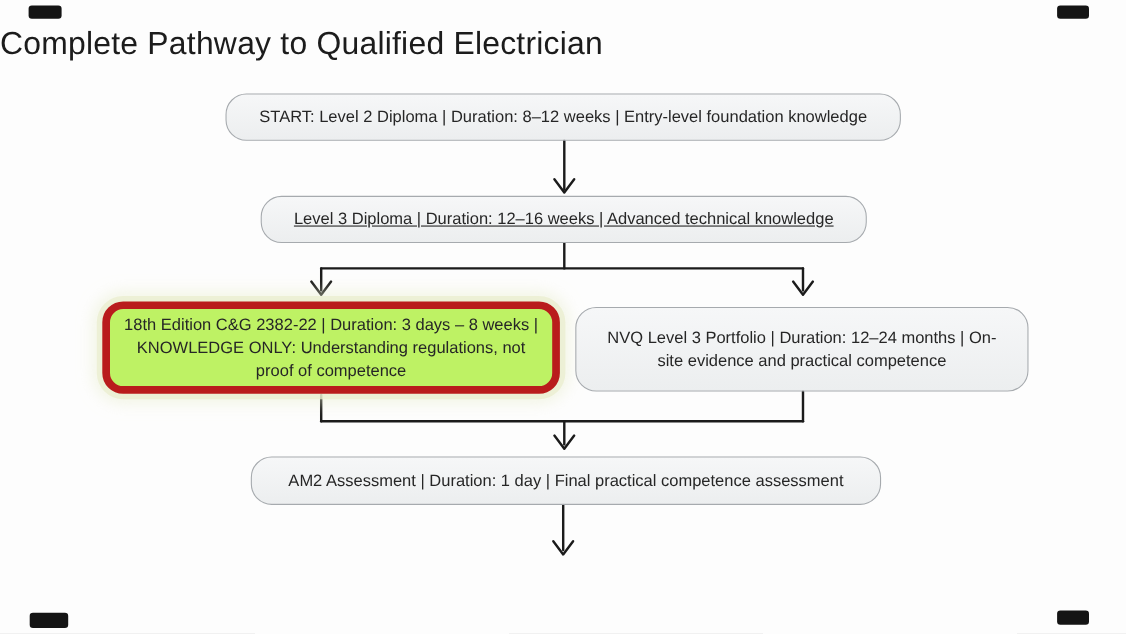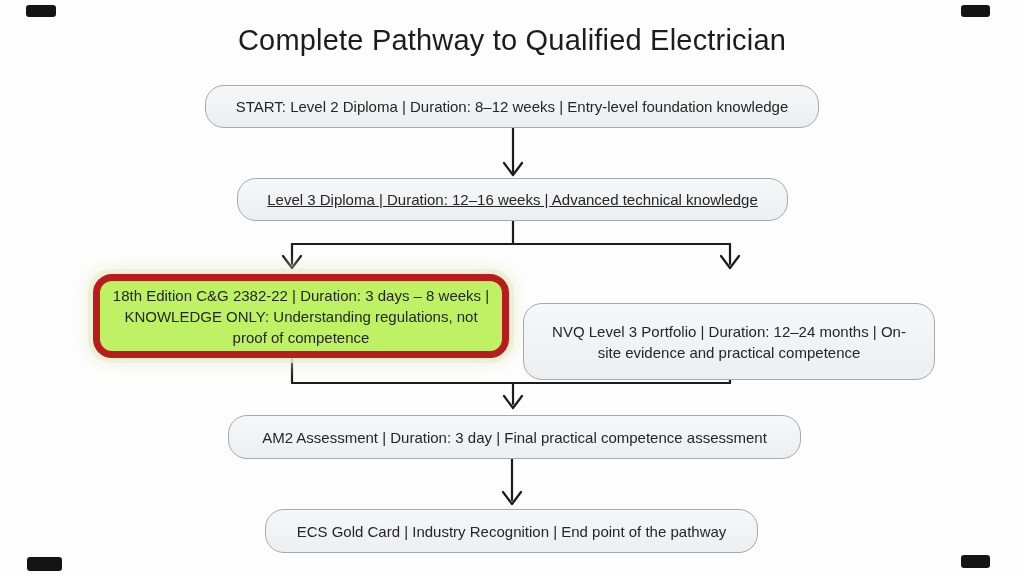--- a/index.html
+++ b/index.html
@@ -5,21 +5,21 @@
   html,body{margin:0;padding:0;background:#e8e8e8;}
   #stage{
     position:relative;
     width:1024px;height:576px;
     background:#fdfdfd;
     overflow:hidden;
     font-family:"Liberation Sans","DejaVu Sans",sans-serif;
   }
   .title{
     position:absolute;top:24px;left:0;width:1024px;
-    text-align:center;
+    text-align:left;
     font-size:29px;
     font-weight:500;
     letter-spacing:.2px;
     color:#1c1c1c;
   }
   .node{
     position:absolute;
     box-sizing:border-box;
     display:flex;align-items:center;justify-content:center;
     text-align:center;
@@ -34,21 +34,21 @@
   }
   .node.single{white-space:nowrap;}
   .node.highlight{
     background:#bef264;
     border:7px solid #b91c1c;
     box-shadow:0 0 0 5px rgba(233,238,207,.75), 0 0 14px 8px rgba(233,238,207,.55);
   }
   #n-start {left:205px;top:85px;width:614px;height:43px;text-align:center;}
   #n-level3{left:237px;top:178px;width:551px;height:43px;text-decoration:underline;}
   #n-18th  {left:93px;top:274px;width:416px;height:84px;padding:4px 12px;}
-  #n-nvq   {left:523px;top:279px;width:412px;height:77px;margin-top:24px;}
+  #n-nvq   {left:523px;top:279px;width:412px;height:77px;}
   #n-am2   {left:228px;top:415px;width:573px;height:44px;}
   #n-ecs   {left:265px;top:509px;width:493px;height:44px;}
   svg.connectors{
     position:absolute;left:0;top:0;
     pointer-events:none;
   }
   svg.connectors path{
     stroke:#1b1b1b;stroke-width:2.2;fill:none;
     stroke-linecap:round;stroke-linejoin:round;
   }
@@ -114,20 +114,17 @@
 
   <div class="node highlight" id="n-18th">
     <span>18th Edition C&amp;G 2382-22 | Duration: 3 days – 8 weeks | KNOWLEDGE ONLY: Understanding regulations, not proof of competence</span>
   </div>
 
   <div class="node" id="n-nvq">
     <span>NVQ Level 3 Portfolio | Duration: 12–24 months | On-site evidence and practical competence</span>
   </div>
 
   <div class="node single" id="n-am2">
-    <span>AM2 Assessment | Duration: 3 day | Final practical competence assessment</span>
+    <span>AM2 Assessment | Duration: 1 day | Final practical competence assessment</span>
   </div>
 
-  <div class="node single" id="n-ecs">
-    <span>ECS Gold Card | Industry Recognition | End point of the pathway</span>
-  </div>
 
 </div>
 
 </body></html>

